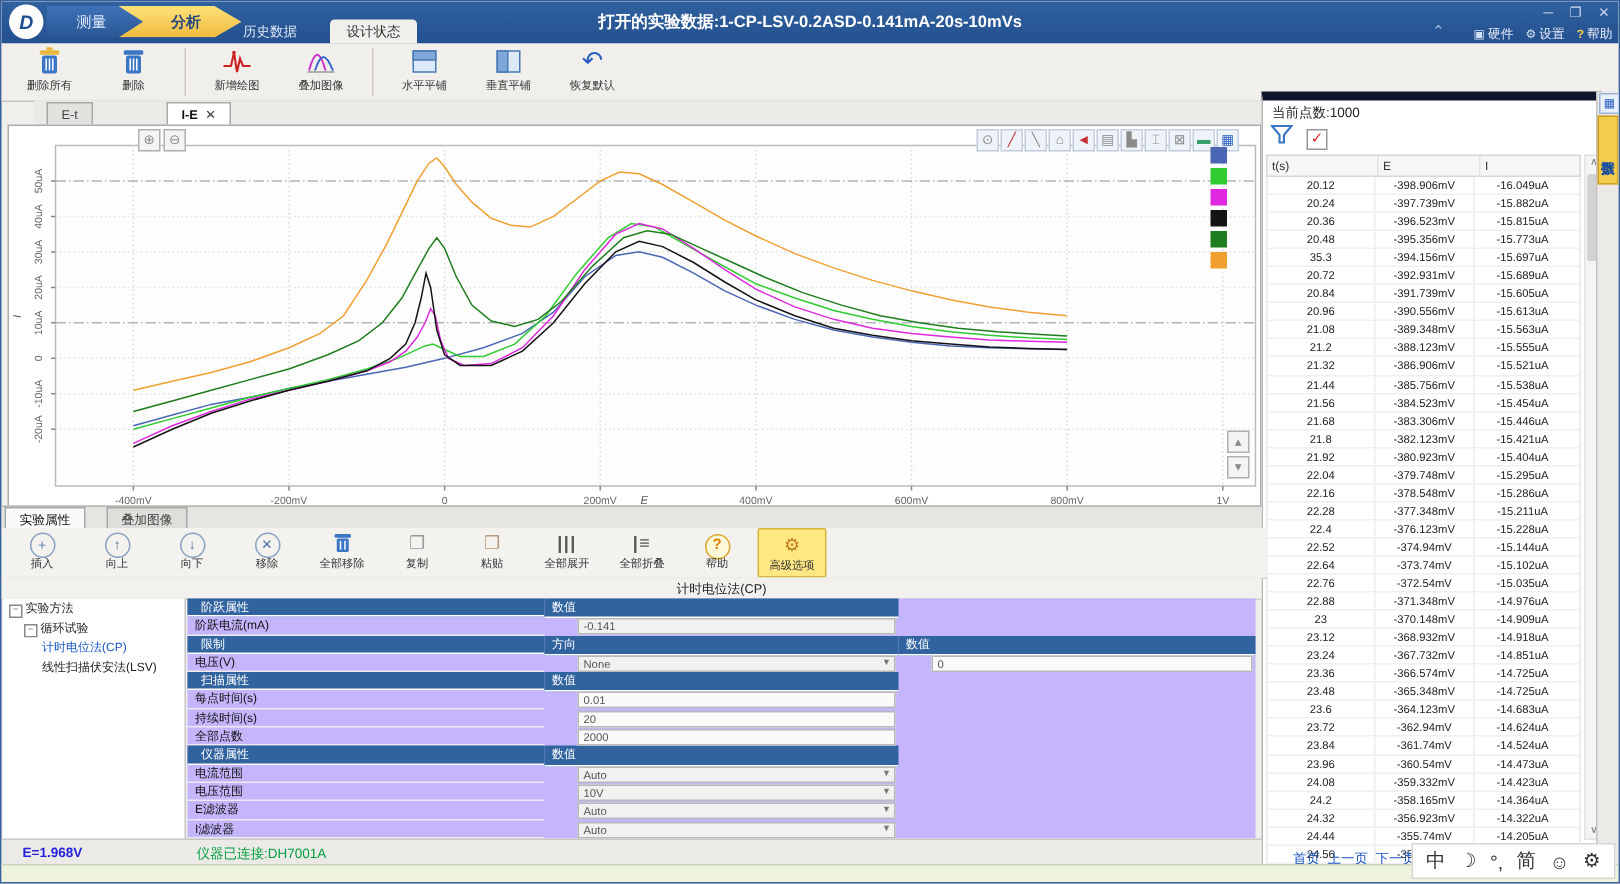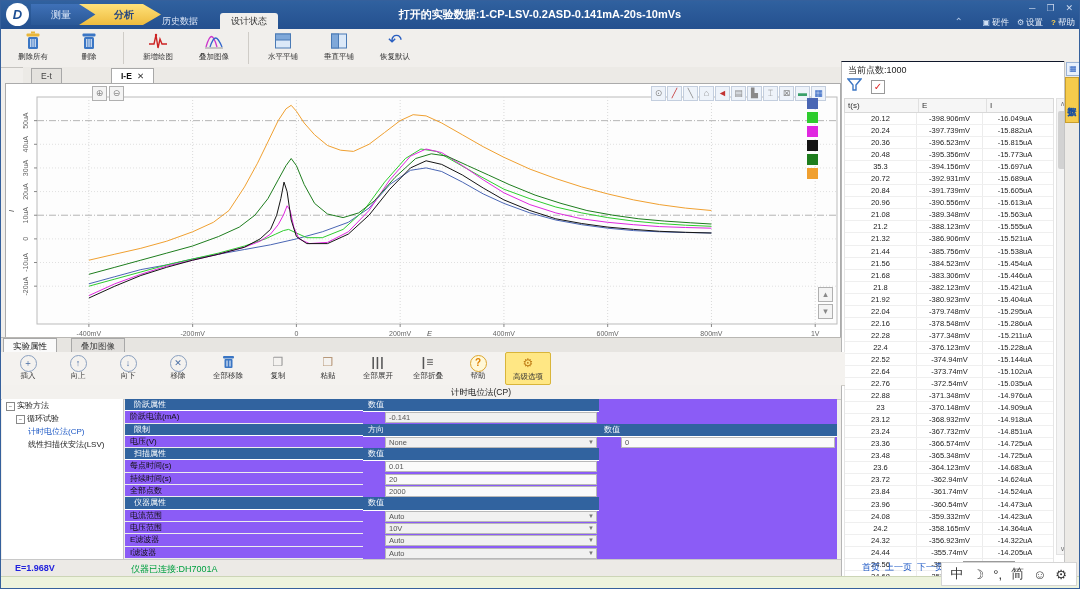--- a/index.html
+++ b/index.html
@@ -40,21 +40,21 @@
   .chart-box{position:absolute;left:4px;top:82px;width:834px;height:253px;background:#fff;border:1px solid #ababab;}
   .pan-bar{position:absolute;left:86px;top:2px;display:flex;gap:2px;}
   .sqbtn{width:13px;height:13px;border:1px solid #b0b0b0;background:#f4f4f4;font-size:9px;line-height:12px;
          text-align:center;color:#888;}
   .plot-toolbar{position:absolute;left:645px;top:2px;display:flex;gap:1px;}
   .pt-icon{width:13px;height:13px;border:1px solid #c3cede;background:#eef3fa;font-size:9px;line-height:12px;text-align:center;}
   .legend{position:absolute;left:801px;top:14px;display:flex;flex-direction:column;gap:3px;}
   .swatch{width:11px;height:11px;}
   .chart-scroll{position:absolute;left:812px;top:203px;display:flex;flex-direction:column;gap:2px;}
   
-  .right-panel{position:absolute;left:840px;top:60px;width:226px;height:515px;background:#fff;border-left:1px solid #b5b5b5;border-top:1px solid #0f172a;}
+  .right-panel{position:absolute;left:840px;top:60px;width:226px;height:515px;background:#fff;border-left:1px solid #b5b5b5;border-top:6px solid #0f172a;}
   .points-label{position:absolute;left:6px;top:2px;font-size:9px;color:#222;}
   .filt-row{position:absolute;left:5px;top:16px;display:flex;gap:9px;align-items:center;}
   .chkbox{width:12px;height:12px;border:1px solid #999;background:#fff;font-size:10px;line-height:11px;color:#d22;
           text-align:center;font-weight:bold;}
   .dtable{position:absolute;left:2px;top:36px;width:210px;}
   .thead{display:flex;height:13px;border:1px solid #d8d8d8;background:#f6f6f6;}
   .thead div{font-size:8px;line-height:13px;color:#333;padding-left:3px;border-right:1px solid #e0e0e0;}
   .thead div:nth-child(1){width:71px;}
   .thead div:nth-child(2){width:65px;}
   .thead div:nth-child(3){width:64px;border-right:none;}
@@ -95,21 +95,21 @@
   .bars-g{font-size:9px;letter-spacing:1px;color:#555;font-weight:bold;}
   .gear-g{color:#c07f18;font-size:13px;}
   .op-band{position:absolute;left:0;top:384px;width:840px;height:14px;background:#f3f1ee;border-bottom:1px solid #cfcdc8;}
   .op-label{position:absolute;left:7px;top:2px;font-size:8.5px;color:#333;margin-top:17px;}
   .method-title{position:absolute;left:310px;top:2px;width:340px;text-align:center;font-size:8.5px;color:#222;}
   .tree{position:absolute;left:1px;top:398px;width:121px;height:160px;background:#fff;border-right:1px solid #c4c4c4;font-size:8px;color:#222;}
   .titem{height:13px;line-height:13px;white-space:nowrap;overflow:hidden;}
   .titem .nodebox{display:inline-block;width:7px;height:7px;border:1px solid #888;font-size:6px;line-height:6px;
         text-align:center;color:#555;margin-right:2px;background:#fff;}
   .titem.sel{color:#1a56c4;}
-  .pgrid{position:absolute;left:124px;top:398px;width:712px;height:160px;background:#8b5cf6;}
+  .pgrid{position:absolute;left:124px;top:398px;width:712px;height:160px;background:#c4b5fd;}
   .prow{display:flex;height:12.3px;}
   .pl{width:238px;font-size:8px;line-height:12px;padding-left:5px;color:#111;border-bottom:1px solid #ececec;box-sizing:border-box;}
   .pv{width:236px;box-sizing:border-box;padding:1px 2px 0 2px;}
   .p3{flex:1;box-sizing:border-box;padding:1px 2px 0 2px;}
   .hdrcell{background:#31639f;color:#fff;font-size:8px;line-height:12.3px;padding-left:9px;border-bottom:1px solid #fff;}
   .pv .hdrcell,.p3 .hdrcell{margin:-1px -2px 0 -2px;padding-left:5px;}
   .fld{height:9px;background:#f1f1f1;border:1px solid #b8b8b8;font-size:7.5px;line-height:9px;padding:0 3px;color:#555;position:relative;margin-left:20px;}
   .fld.lite{background:#fafafa;}
   .fld .caret{position:absolute;right:2px;top:0;font-size:6px;color:#777;}
   

